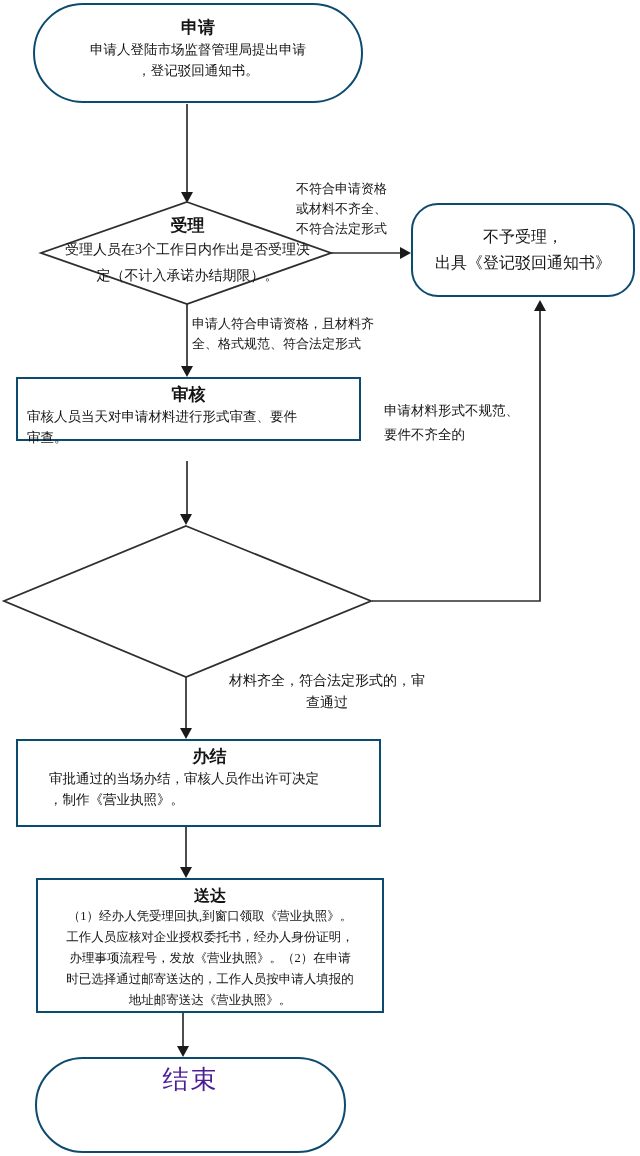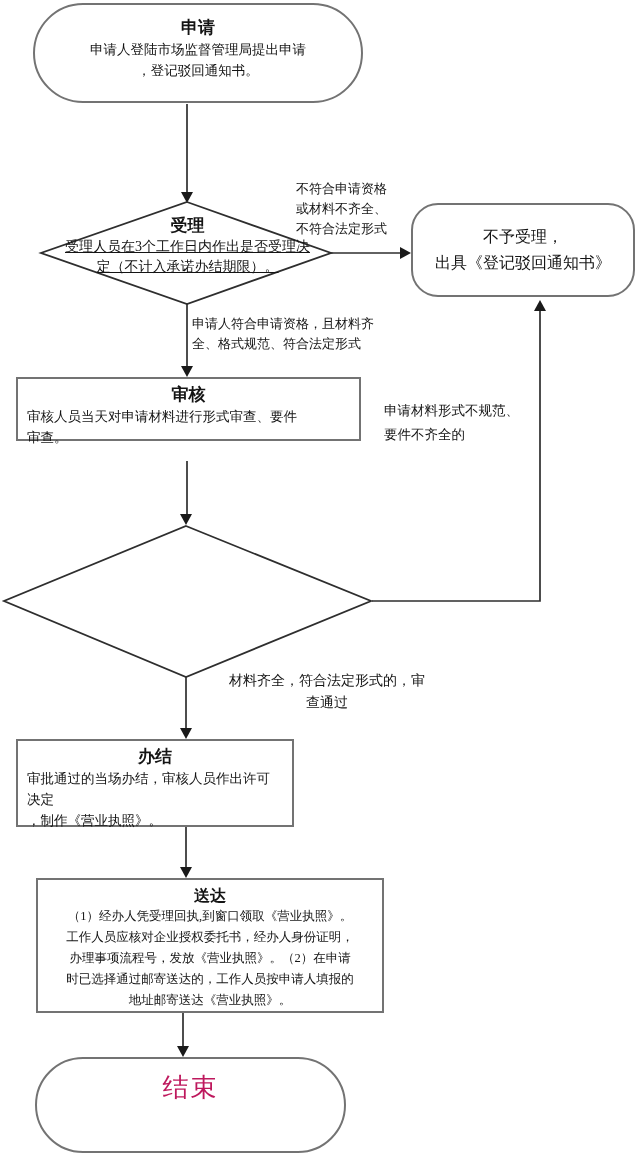--- a/index.html
+++ b/index.html
@@ -6,21 +6,21 @@
   .canvas {
     position: relative;
     width: 640px;
     height: 1156px;
     background: #ffffff;
     overflow: hidden;
     font-family: "Liberation Serif", serif;
     color: #141414;
   }
   .layer { position: absolute; left: 0; top: 0; }
-  .node { position: absolute; background: #ffffff; border: 2px solid #737373; box-sizing: border-box; }
+  .node { position: absolute; background: #ffffff; border: 2px solid #0c4a6e; box-sizing: border-box; }
   .terminator { border-radius: 52px; text-align: center; }
   .node-title {
     display: block;
     text-align: center;
     font-family: "Liberation Sans", sans-serif;
     font-weight: bold;
     font-size: 17px;
     line-height: 22px;
   }
   .pre { white-space: pre-line; }
@@ -29,55 +29,55 @@
   .body-center { text-align: center; }
   .overlay-label { position: absolute; }
   .edge-label { position: absolute; font-size: 13px; line-height: 20px; }
 
   
   .start-node { left: 33px; top: 3px; width: 330px; height: 100px; }
   .start-node .node-title { margin-top: 12px; }
 
   
   .shouli-label { left: 30px; top: 215px; width: 315px; text-align: center; }
-  .shouli-label .node-body { font-size: 14px; line-height: 20px; text-decoration: underline; }
+  .shouli-label .node-body { font-size: 14px; line-height: 26px; }
 
   
   .reject-node {
     left: 411px; top: 203px; width: 224px; height: 94px;
     display: flex; align-items: center; justify-content: center;
     font-size: 16px; line-height: 26px; text-align: center; border-radius: 27px;
   }
 
   
   .shenhe-node { left: 16px; top: 377px; width: 345px; height: 64px; }
   .shenhe-node .node-title { margin-top: 5px; }
 
   
   .shenpi-label { left: 20px; top: 574px; width: 333px; text-align: center; }
   .shenpi-label .node-body { font-size: 15px; line-height: 22px; }
 
   
-  .banjie-node { left: 16px; top: 739px; width: 278px; height: 88px; }
+  .banjie-node { left: 16px; top: 739px; width: 365px; height: 88px; padding-left: 22px; }
   .banjie-node .node-title { margin-top: 5px; }
 
   
   .songda-node { left: 36px; top: 878px; width: 348px; height: 135px; }
   .songda-node .node-title { margin-top: 5px; font-size: 16px; line-height: 21px; }
   .songda-node .node-body { font-size: 12.5px; line-height: 21px; padding: 0 7px; text-align: center; }
 
   
   .end-node { left: 35px; top: 1057px; width: 311px; height: 96px; }
   .end-title {
     font-family: "Liberation Serif", serif;
     font-weight: normal;
     font-size: 26px;
     line-height: 30px;
-    padding-top: 14px;
-    color: #be185d;
+    padding-top: 6px;
+    color: #4c1d95;
     letter-spacing: 2px;
   }
 
   
   .lbl-shouli-reject { left: 296px; top: 179px; width: 150px; text-align: left; }
   .lbl-shouli-pass   { left: 192px; top: 314px; width: 242px; }
   .lbl-shenpi-reject { left: 384px; top: 399px; width: 156px; text-align: left; line-height: 24px; font-size: 13.5px; }
   .lbl-shenpi-pass   { left: 198px; top: 670px; width: 258px; text-align: center; font-size: 14px; line-height: 22px; }
 
   svg .wire { stroke: #2e2e2e; stroke-width: 1.7; fill: none; }

